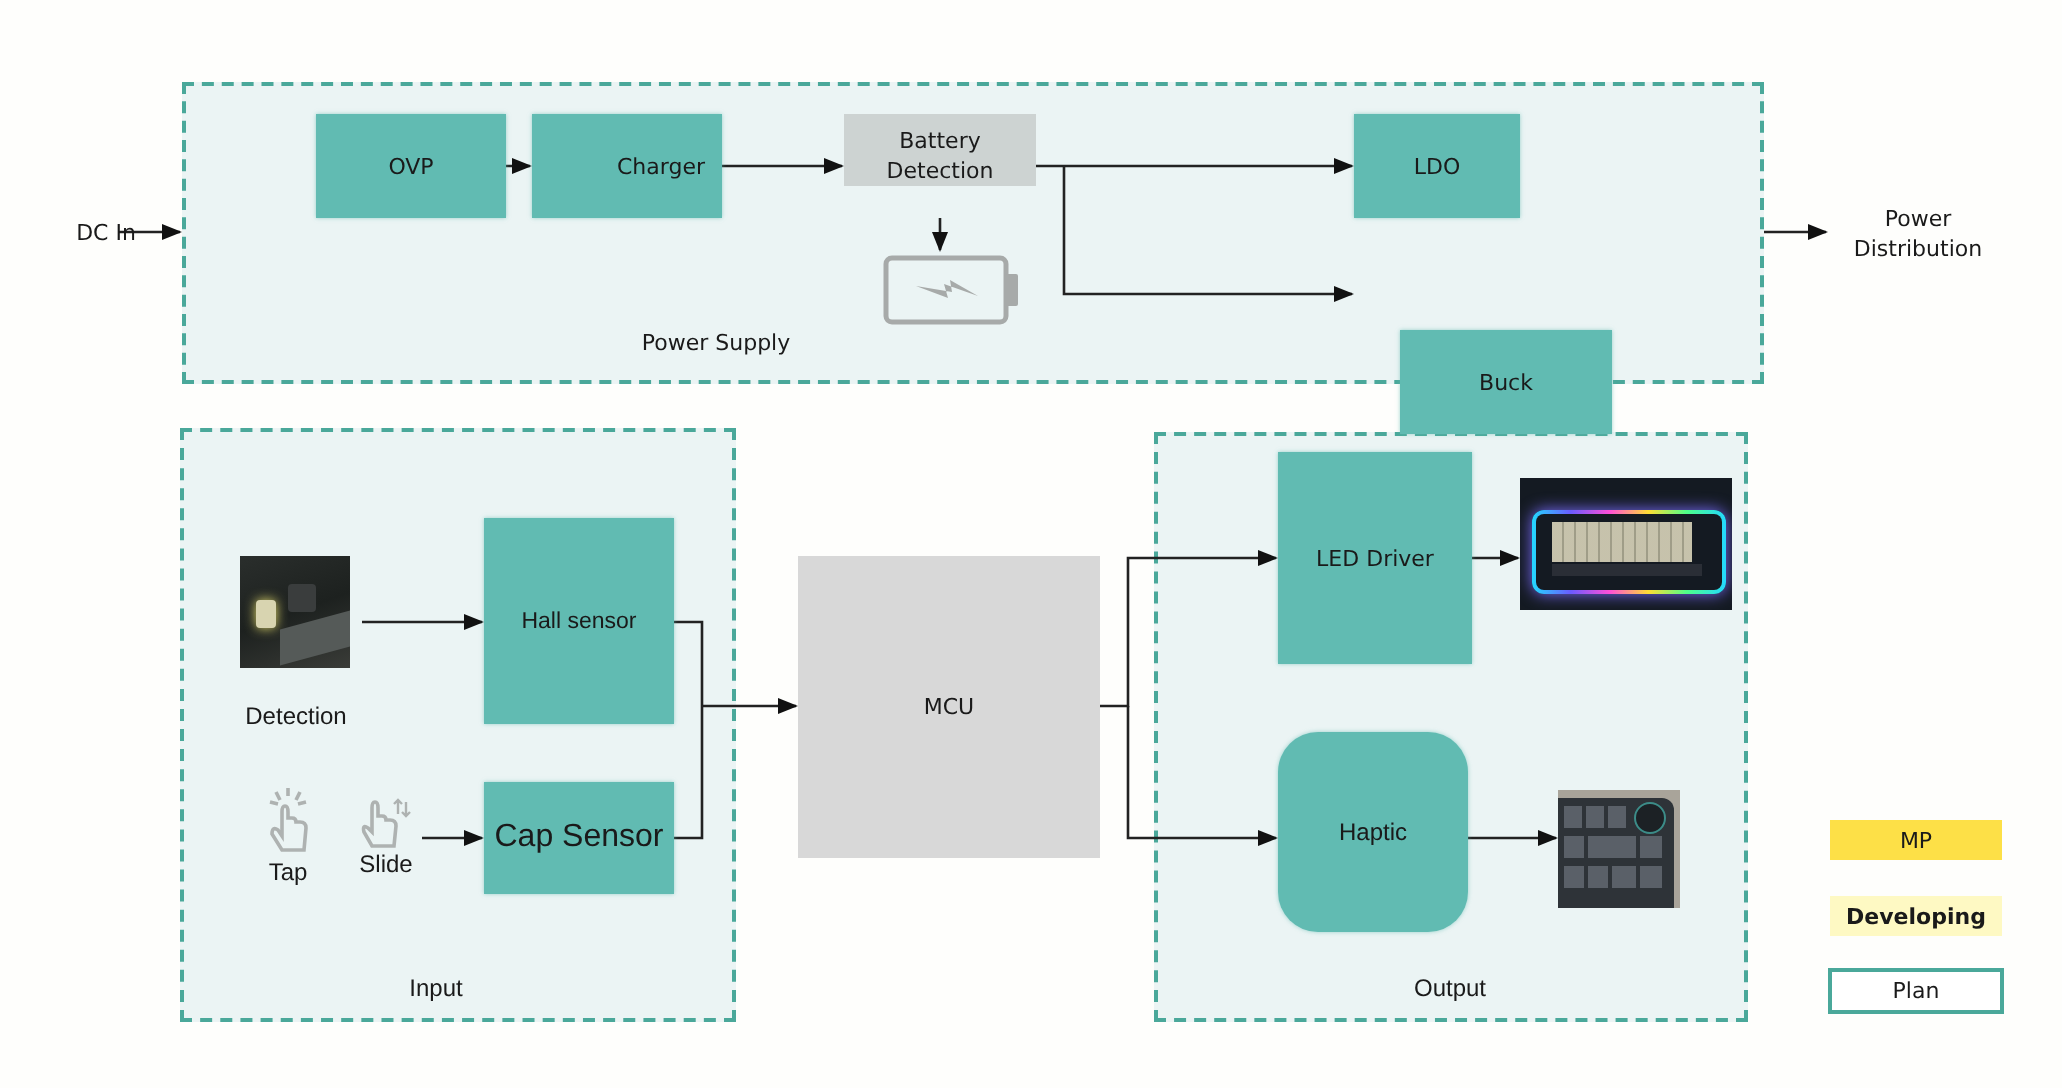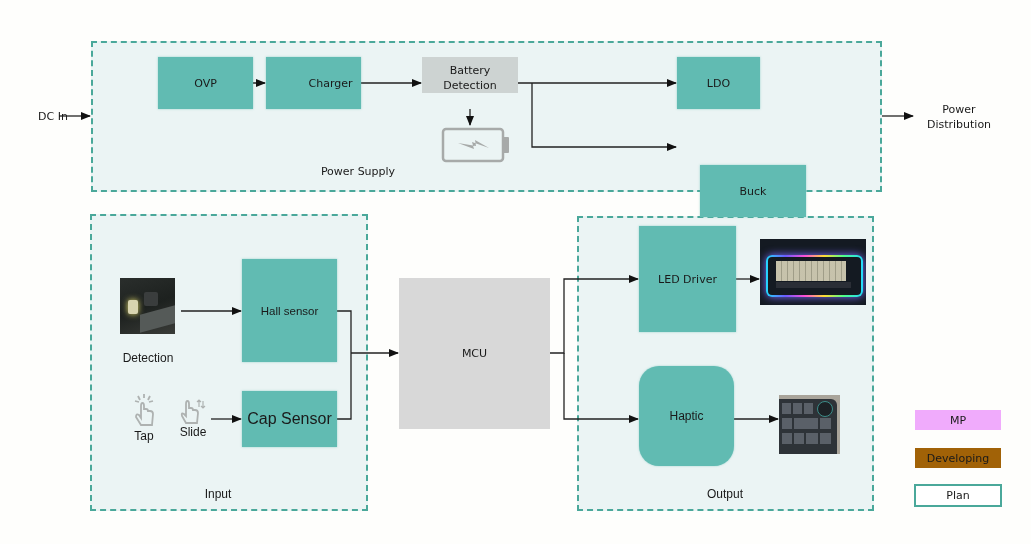--- a/index.html
+++ b/index.html
@@ -156,21 +156,21 @@
   <div style="position:absolute;left:3px;top:23px;width:10px;height:11px;background:#5a6068;"></div>
   <div style="position:absolute;left:15px;top:23px;width:24px;height:11px;background:#5a6068;"></div>
   <div style="position:absolute;left:41px;top:23px;width:11px;height:11px;background:#5a6068;"></div>
   <div style="position:absolute;left:3px;top:38px;width:10px;height:11px;background:#5a6068;"></div>
   <div style="position:absolute;left:15px;top:38px;width:10px;height:11px;background:#5a6068;"></div>
   <div style="position:absolute;left:27px;top:38px;width:12px;height:11px;background:#5a6068;"></div>
   <div style="position:absolute;left:41px;top:38px;width:11px;height:11px;background:#5a6068;"></div>
 </div>
 <div class="lbl lbl-sans" style="left:700px;top:487px;width:50px;text-align:center;">Output</div>
 
-<div class="legend" style="left:915px;top:410px;background:#f0abfc;">
+<div class="legend" style="left:915px;top:410px;background:#fde047;">
   <span>MP</span>
 </div>
-<div class="legend" style="left:915px;top:448px;background:#a16207;">
+<div class="legend" style="left:915px;top:448px;background:#fef9c3;font-weight:bold;">
   <span>Developing</span>
 </div>
 <div class="legend" style="left:914px;top:484px;width:88px;height:23px;background:#ffffff;border:2.5px solid #4aa89a;">
   <span>Plan</span>
 </div>
 
 </body></html>

